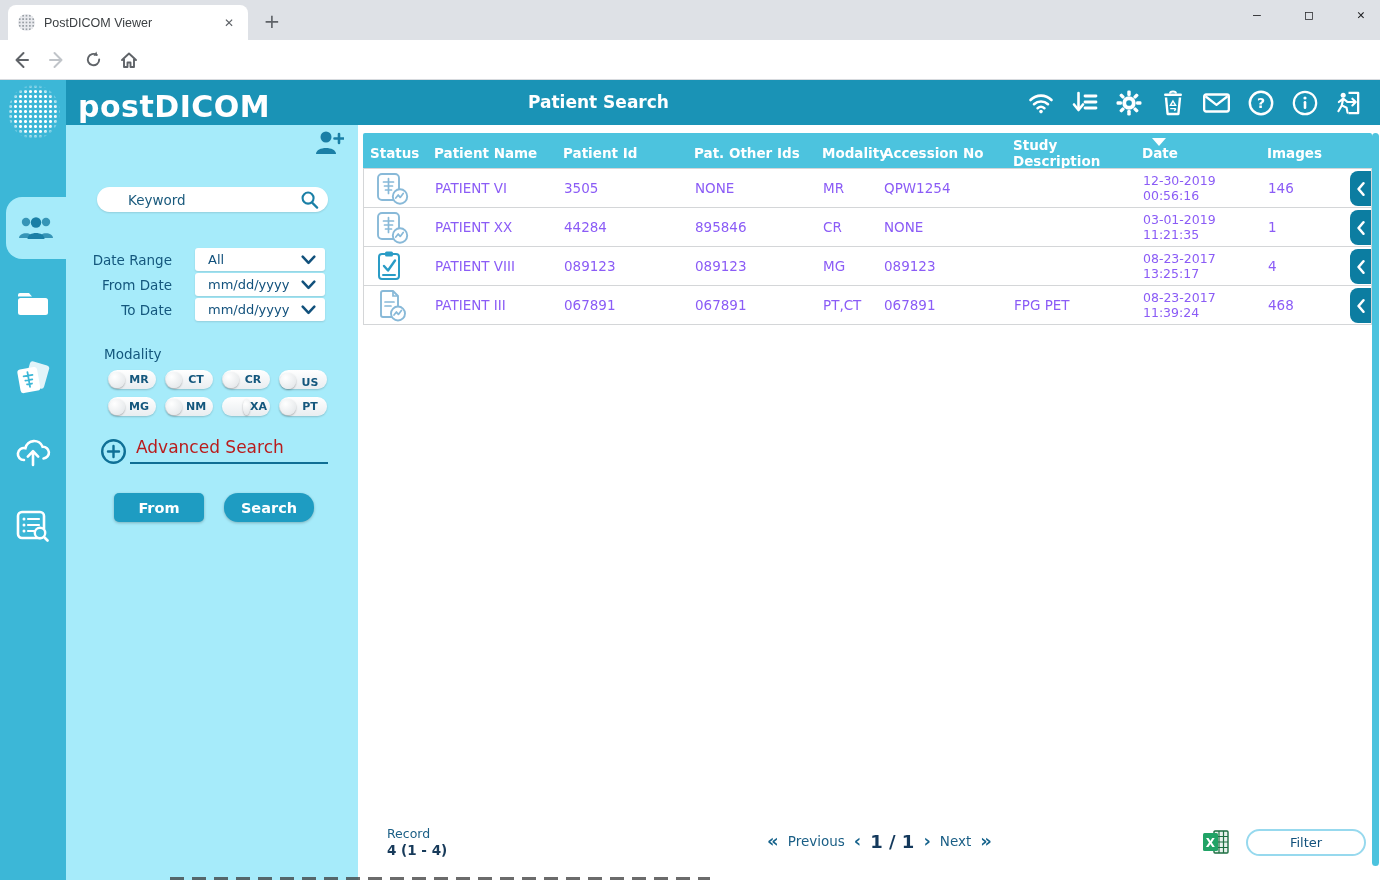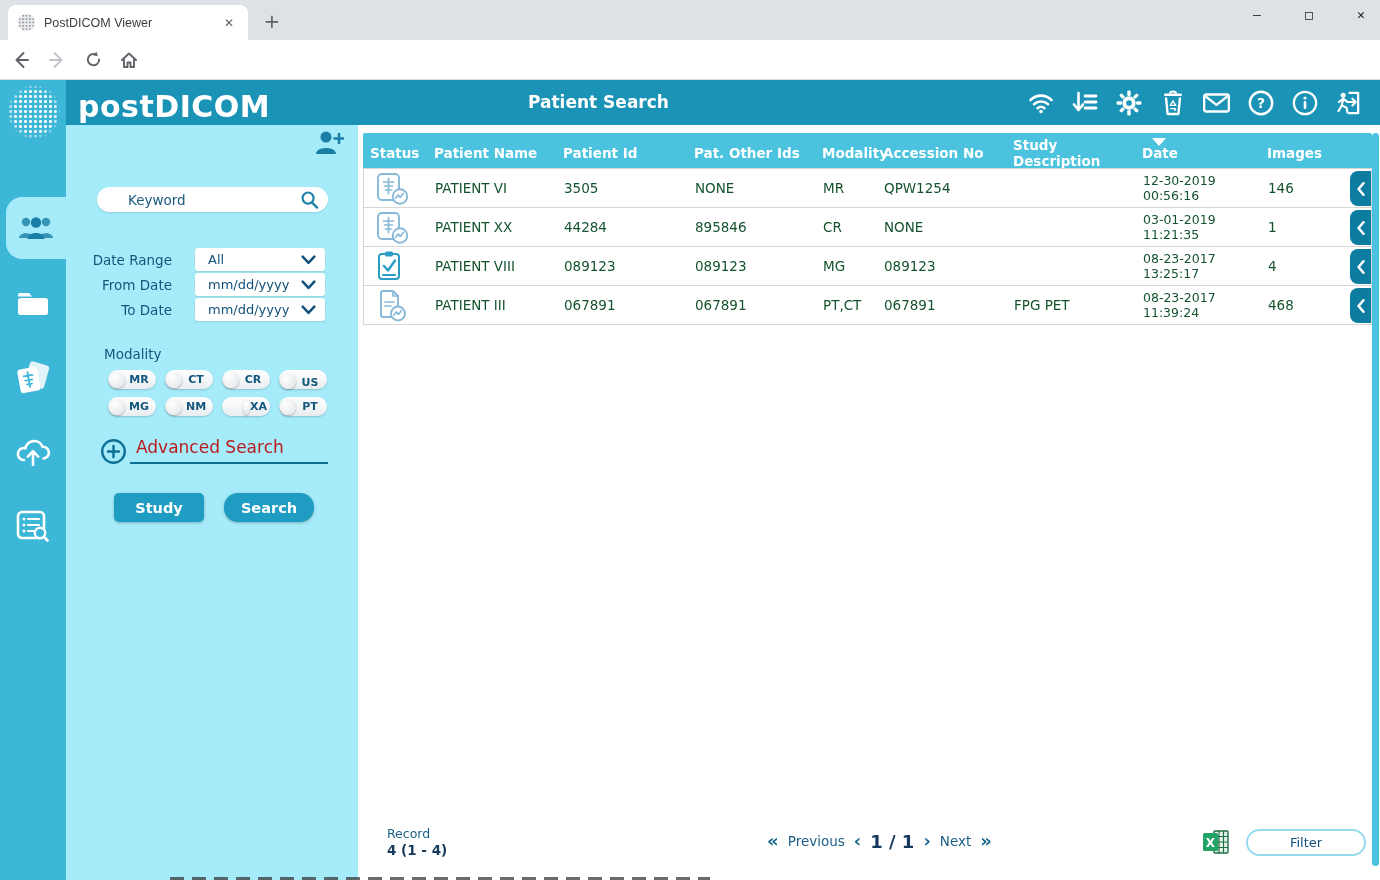--- a/index.html
+++ b/index.html
@@ -72,21 +72,21 @@
          color:#fff; font-family:"DejaVu Sans",sans-serif; font-size:14.5px; font-weight:700; box-shadow:0 1px 3px rgba(0,0,0,.25); }
 
   
   .grid-cols { display:grid; grid-template-columns:64px 129px 131px 128px 61px 130px 129px 125px 1fr; }
   .thead { position:absolute; left:5px; top:8px; width:1009px; height:40px; background:#4cc3de; border-radius:2px;
            align-items:center; padding-left:7px; color:#fff; font-size:13.5px; font-weight:600; }
   .thead .hcell { position:relative; height:36px; display:flex; align-items:center; }
   .sort-arrow { position:absolute; top:3px; left:10px; width:0; height:0; border-left:7px solid transparent; border-right:7px solid transparent; border-top:8px solid #fff; }
   .tbody { position:absolute; left:5px; top:44px; width:1009px; }
   .trow { position:relative; height:40px; background:#fff; border:1px solid #d4d6d8; margin-top:-1px;
-          align-items:center; padding-left:7px; font-size:13.5px; color:#14532d; }
+          align-items:center; padding-left:7px; font-size:13.5px; color:#8b5cf6; }
   .trow .cell { overflow:hidden; white-space:nowrap; }
   .statwrap { display:flex; align-items:center; padding-left:4px; }
   .dcell { font-size:12.5px; line-height:1.2; }
   .rowbtn { position:absolute; right:0; top:2px; width:21px; height:35px; background:#0c7da1; border:none;
             border-radius:8px 0 0 8px; display:flex; align-items:center; justify-content:center; }
   .scrollstrip { position:absolute; right:1px; top:8px; bottom:14px; width:7px; background:#4cc3de; border-radius:4px; }
 
   
   .tfooter { position:absolute; left:17px; bottom:14px; width:1009px; height:42px; }
   .record { position:absolute; left:12px; top:2px; color:#1b5f86; font-size:12.5px; }
@@ -371,21 +371,21 @@
 
       <div class="adv">
         <svg width="27" height="27" viewBox="0 0 27 27" style="position:absolute;left:0;top:1px;">
             <circle cx="13.5" cy="13.5" r="11.3" stroke="#0f7096" stroke-width="2.4" fill="none"></circle>
             <path d="M13.5 8 V19 M8 13.5 H19" stroke="#0f7096" stroke-width="2.4" stroke-linecap="round"></path>
           </svg>
         <span class="adv-text">Advanced Search</span>
         <span class="adv-line"></span>
       </div>
 
-      <button class="btn" style="left:48px;">Study</button>
+      <button class="btn" style="left:48px;">From</button>
       <button class="btn" style="left:158px;border-radius:14px;">Search</button>
     </aside>
 
     <main class="main">
 
       <div class="thead grid-cols">
         <div class="hcell">
             <span>Status</span>
           </div>
         <div class="hcell">

